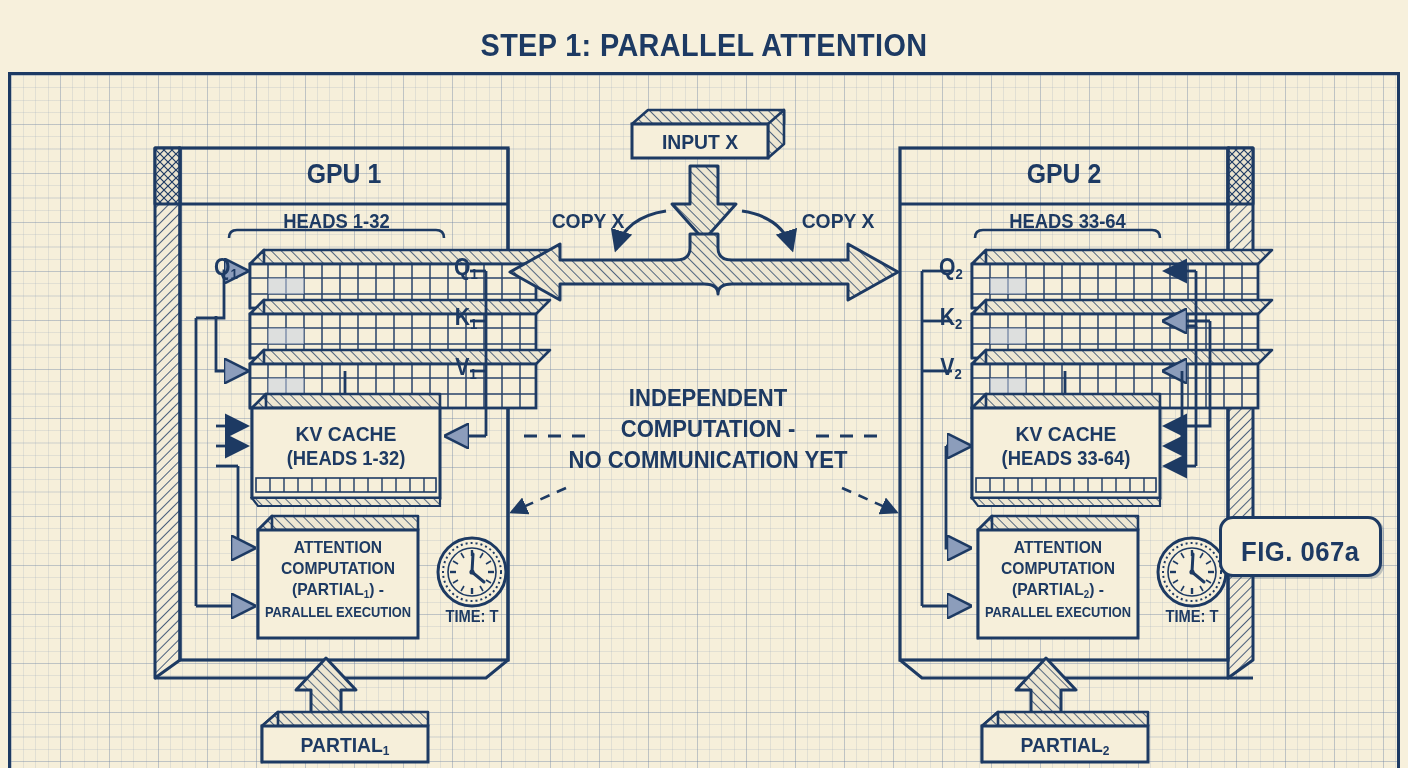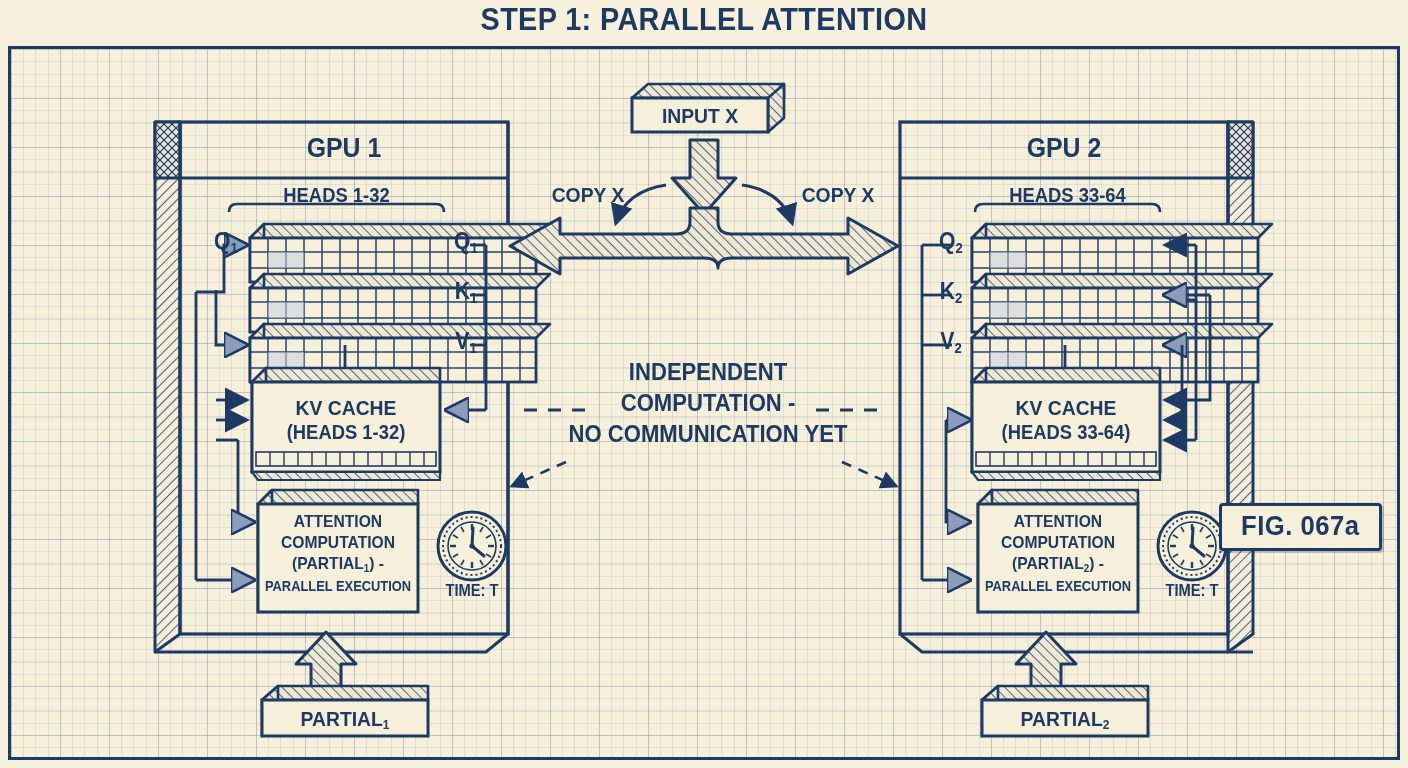--- a/index.html
+++ b/index.html
@@ -3,21 +3,21 @@
 <meta charset="utf-8">
 <title>Step 1: Parallel Attention</title>
 <style>
   html,body{margin:0;padding:0;}
   body{
     width:1408px;height:768px;overflow:hidden;
     background:#f7f0dc;
     font-family:"Liberation Sans", sans-serif;
     position:relative;
   }
-  #stage{position:absolute;inset:0;width:1408px;height:567px;}
+  #stage{position:absolute;inset:0;width:1408px;height:567px;margin-top:26px;}
   .title{
     position:absolute;left:0;top:2px;width:1408px;
     text-align:center;
     font-size:31px;font-weight:bold;letter-spacing:.4px;
     color:#1d3a63;
     font-family:"Liberation Sans", sans-serif;
     font-stretch:condensed;
     transform:scaleX(.93);
   }
   .paper{
@@ -33,21 +33,21 @@
   }
   svg#art{position:absolute;left:0;top:0;width:1408px;height:768px;pointer-events:none;}
   .lbl{
     position:absolute;color:#1d3a63;font-weight:bold;
     font-family:"Liberation Sans", sans-serif;
     text-align:center;white-space:nowrap;transform:scaleX(.92);
   }
   .figbox{
     position:absolute;right:26px;bottom:16px;
     border:3px solid #1d3a63;background:#f6efda;
-    padding:5px 16px 6px;border-radius:4px;
+    padding:18px 16px 6px;border-radius:14px;
     box-shadow:2px 2px 0 rgba(29,58,99,.25);
   }
   .figbox .t{font-size:27px;font-weight:bold;color:#1d3a63;letter-spacing:.5px;transform:scaleX(.95);display:block;}
   sub{font-size:.62em;vertical-align:-.25em;}
 </style>
 </head>
 <body>
 
 <div id="stage">
 

